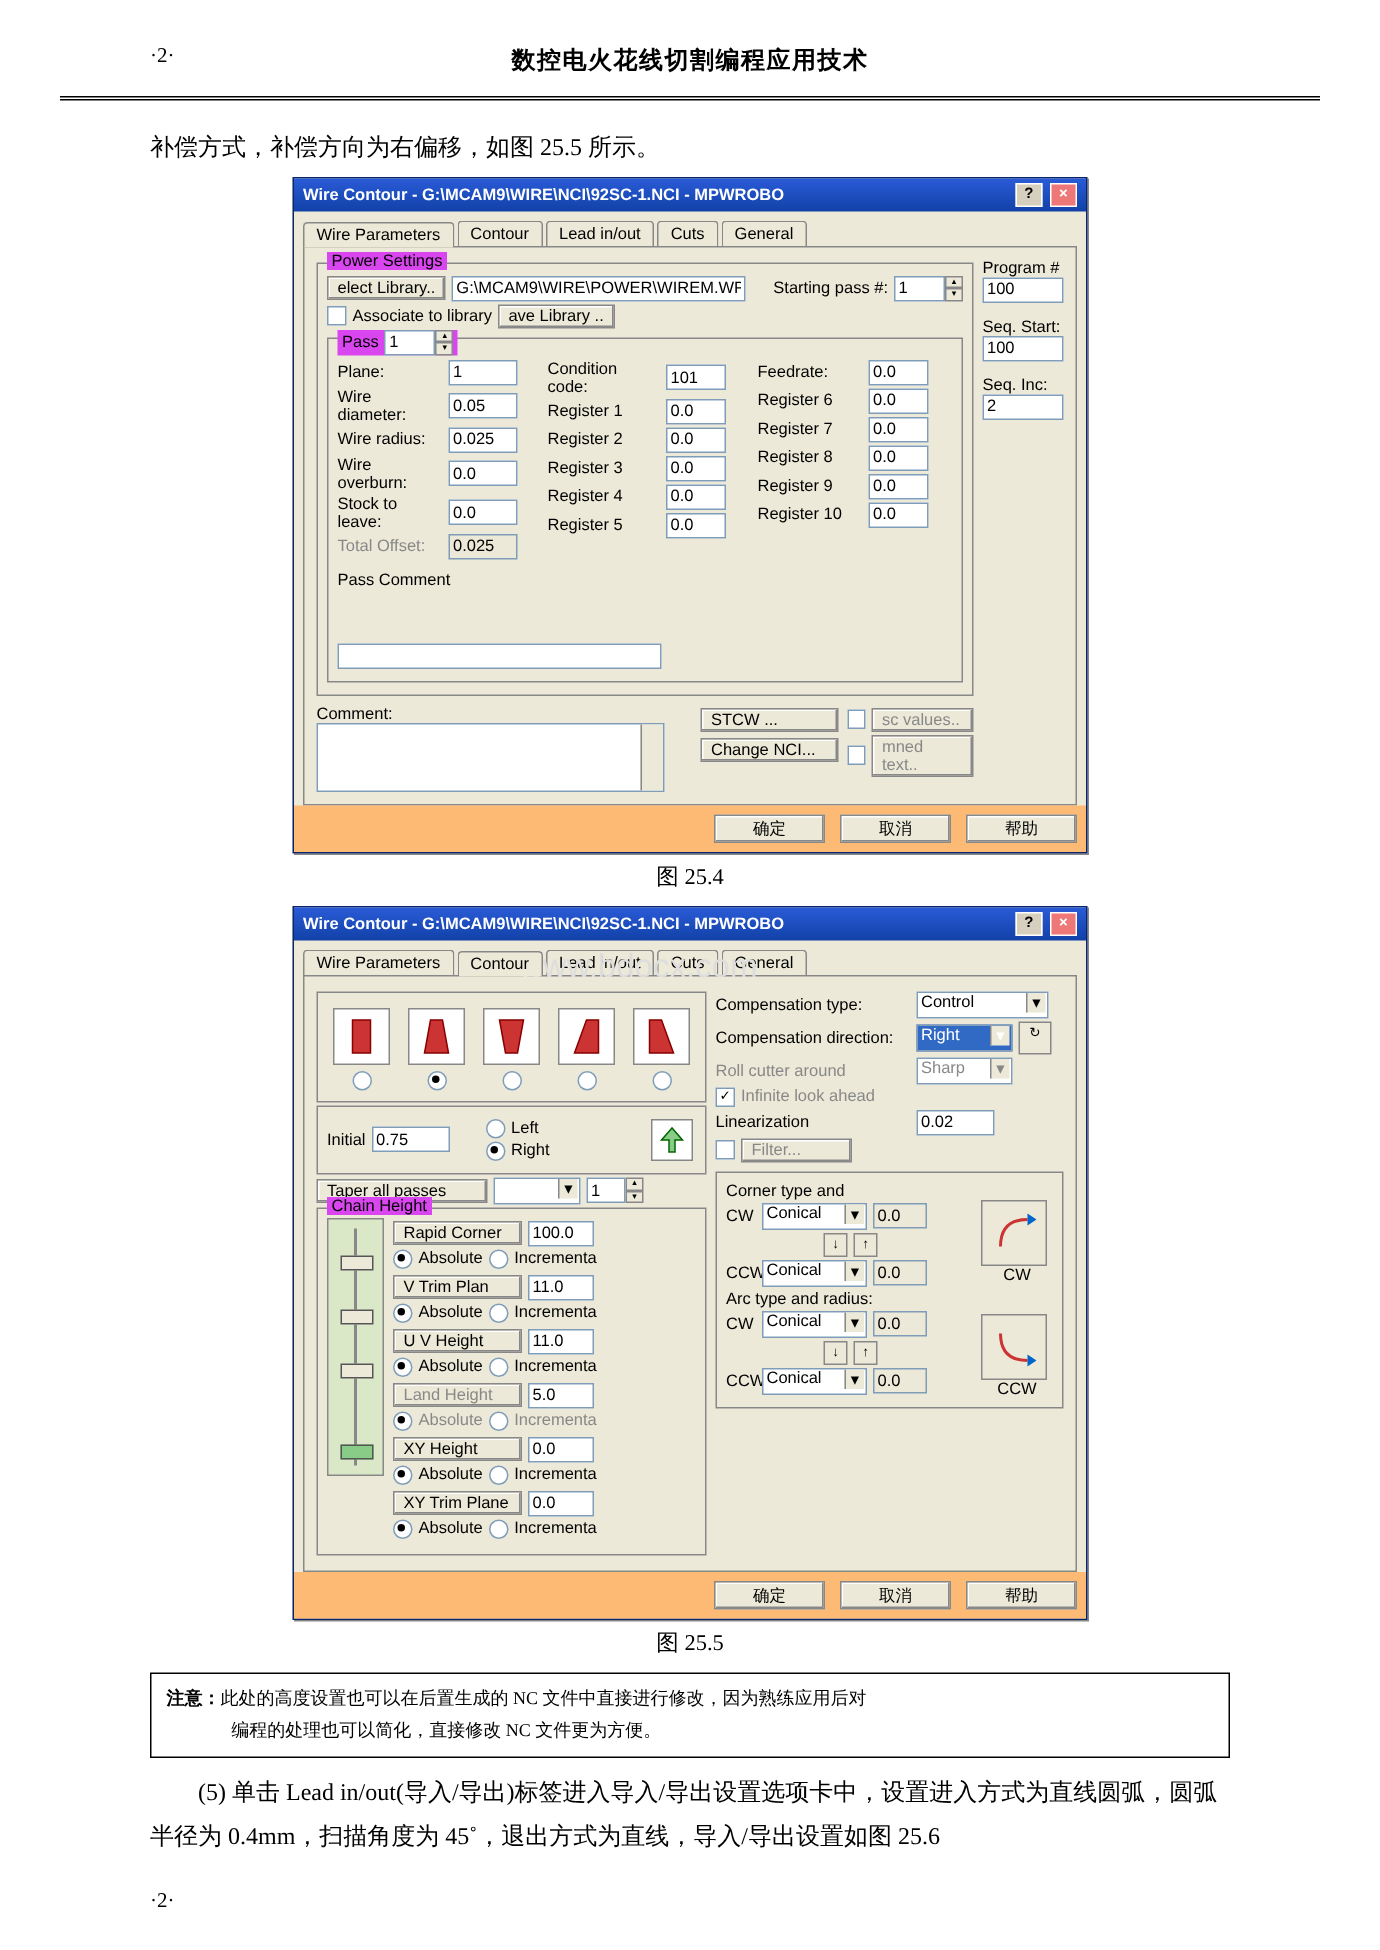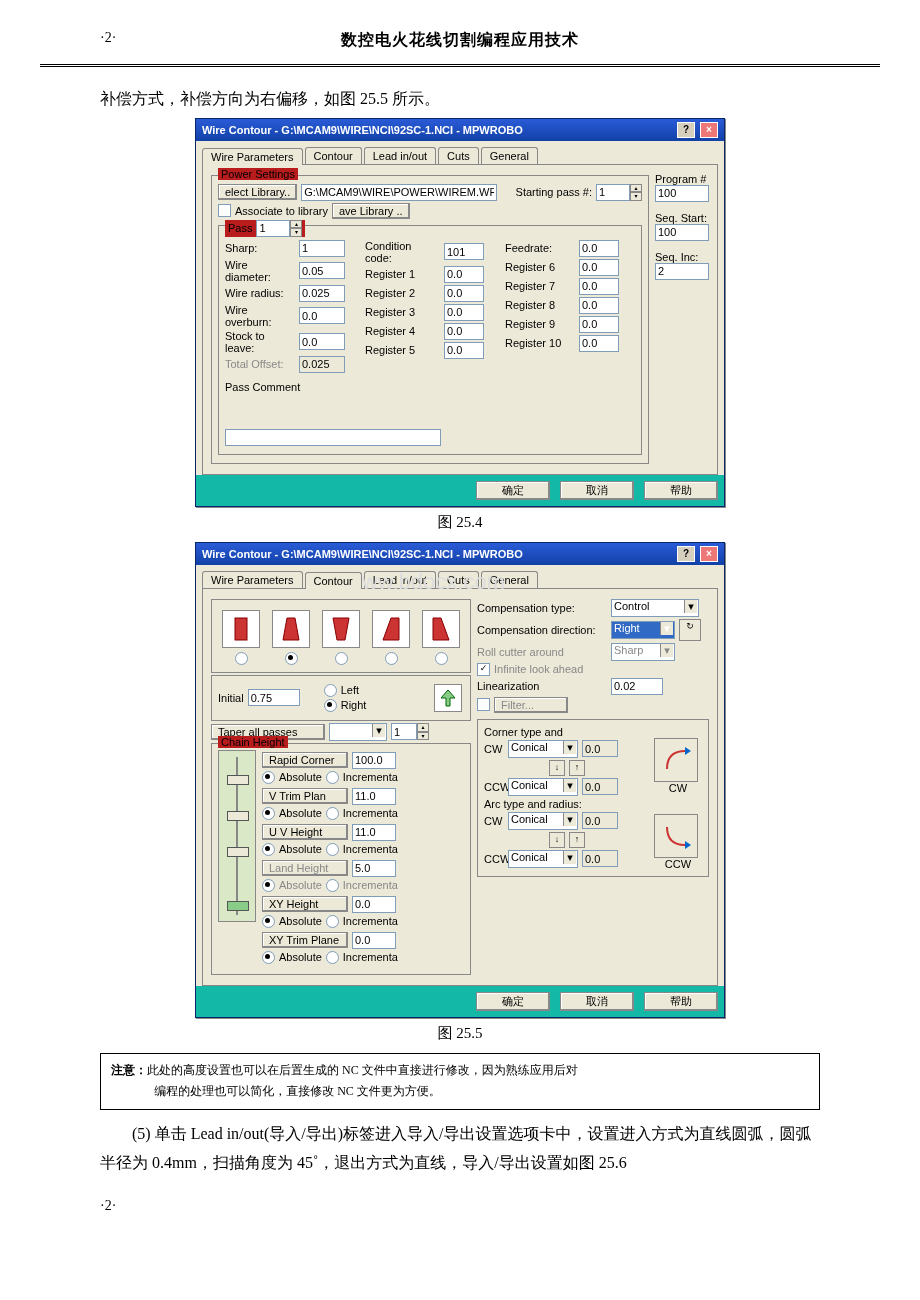--- a/index.html
+++ b/index.html
@@ -17,38 +17,38 @@
   .dlg { width:528px; margin:0 auto; font-family:"MS Sans Serif",Arial,sans-serif; font-size:11px; color:#000; background:#ece9d8; border:1px solid #0a246a; box-shadow:1px 1px 0 #888; position:relative; }
   .titlebar { background:linear-gradient(#2a5bd7,#1141a7); color:#fff; padding:3px 6px; font-weight:bold; font-size:11px; display:flex; justify-content:space-between; align-items:center; }
   .tb-btns span { display:inline-block; width:16px; height:14px; background:#d6cfbe; color:#000; text-align:center; line-height:14px; border:1px solid #fff; font-weight:bold; font-size:10px; margin-left:2px; }
   .tb-btns .xbtn { background:#e77; color:#fff; }
   .tabs { padding:6px 6px 0 6px; }
   .tabrow { display:flex; }
   .tab { border:1px solid #888; border-bottom:none; padding:2px 8px; background:#ece9d8; border-radius:3px 3px 0 0; margin-right:2px; font-size:11px; }
   .tab.active { background:#ece9d8; position:relative; top:1px; }
   .tabbody { border:1px solid #888; padding:8px; background:#ece9d8; }
   .grp { border:1px solid #888; padding:6px; margin:2px 0; position:relative; }
-  .grp > .legend { position:absolute; top:-8px; left:6px; background:#b91c1c; padding:0 3px; font-size:11px; }
+  .grp > .legend { position:absolute; top:-8px; left:6px; background:#d946ef; padding:0 3px; font-size:11px; }
   .btn { border:1px solid #888; background:#ece9d8; padding:1px 6px; font-size:11px; display:inline-block; box-shadow:inset -1px -1px #888, inset 1px 1px #fff; }
   .inp { border:1px solid #7f9db9; background:#fff; height:15px; padding:0 2px; font-size:11px; }
   .inp.ro { background:#ece9d8; }
   .spin { display:inline-flex; }
   .spin .inp { width:28px; }
   .spin .arr { width:12px; display:inline-flex; flex-direction:column; }
   .spin .arr span { flex:1; border:1px solid #888; font-size:6px; text-align:center; line-height:6px; background:#ece9d8; }
   .chk { width:11px; height:11px; border:1px solid #7f9db9; background:#fff; display:inline-block; vertical-align:middle; text-align:center; font-size:9px; line-height:9px; }
   .rad { width:11px; height:11px; border:1px solid #7f9db9; border-radius:50%; background:#fff; display:inline-block; vertical-align:middle; position:relative; }
   .rad.on::after { content:""; width:5px; height:5px; background:#000; border-radius:50%; position:absolute; top:2px; left:2px; }
   .lbl { font-size:11px; }
   .row { display:flex; align-items:center; gap:4px; margin:2px 0; }
   .dis { color:#888; }
   .sel { border:1px solid #7f9db9; background:#fff; padding:0 14px 0 2px; height:16px; font-size:11px; position:relative; display:inline-block; }
   .sel::after { content:"▾"; position:absolute; right:1px; top:0; width:12px; text-align:center; background:#ece9d8; border-left:1px solid #888; }
   .sel.hl { background:#316ac5; color:#fff; }
-  .dlg-btns { display:flex; justify-content:flex-end; gap:10px; padding:6px; background:#14b8a6; }
+  .dlg-btns { display:flex; justify-content:flex-end; gap:10px; padding:6px; background:#fdba74; }
   .dlg-btns .btn { width:60px; text-align:center; }
   .icon-box { width:36px; height:36px; background:#fff; border:1px solid #888; display:inline-flex; align-items:center; justify-content:center; margin:2px; }
   .watermark { position:absolute; color:#ddd; font-size:22px; font-family:Arial; pointer-events:none; }
   .slider-v { width:36px; height:170px; background:#dbe8c8; border:1px solid #888; position:relative; margin-right:6px; }
   .slider-v .track { position:absolute; left:17px; top:6px; bottom:6px; width:2px; background:#888; }
   .slider-v .thumb { position:absolute; left:8px; width:20px; height:8px; background:#ece9d8; border:1px solid #555; }
   .smbtn { width:14px; height:14px; border:1px solid #888; background:#ece9d8; font-size:9px; text-align:center; line-height:12px; display:inline-block; }
   .arcico { width:42px; height:42px; border:1px solid #888; background:#ece9d8; display:inline-flex; align-items:center; justify-content:center; }
 </style>
 </head>
@@ -109,21 +109,21 @@
                       <input class="inp" value="1" style="">
                       <span class="arr">
                         <span>▴</span>
                         <span>▾</span>
                       </span>
                     </span>
               </span>
               <div style="display:flex; gap:10px; margin-top:6px;">
                 <div style="width:130px;">
                   <div class="row">
-                        <span class="lbl" style="width:70px">Sharp:</span>
+                        <span class="lbl" style="width:70px">Plane:</span>
                         <input class="inp" style="width: 40px;" value="1">
                       </div>
                   <div class="row">
                         <span class="lbl" style="width:70px">Wire diameter:</span>
                         <input class="inp" style="width: 40px;" value="0.05">
                       </div>
                   <div class="row">
                         <span class="lbl" style="width:70px">Wire radius:</span>
                         <input class="inp" style="width: 40px;" value="0.025">
                       </div>
@@ -190,20 +190,42 @@
                   <div class="row">
                         <span class="lbl" style="width:70px">Register 10</span>
                         <input class="inp" style="width: 34px;" value="0.0">
                       </div>
                 </div>
               </div>
               <div class="row" style="flex-direction:column;align-items:flex-start; margin-top:6px;gap:36px;">
                 <span class="lbl">Pass Comment</span>
                 <input class="inp" style="width: 210px;">
               </div>
+            </div>
+          </div>
+          <div style="display:flex; gap:8px; margin-top:6px;">
+            <div style="flex:1;">
+              <div class="lbl">Comment:</div>
+              <div style="border:1px solid #7f9db9; background:#fff; width:230px; height:44px; position:relative;">
+                <div style="position:absolute;right:0;top:0;bottom:0;width:14px;background:#ece9d8;border-left:1px solid #888;"></div>
+              </div>
+            </div>
+            <div style="width:90px;">
+              <div class="btn" style="width:78px;margin:2px 0;">STCW ...</div>
+              <div class="btn" style="width:78px;margin:2px 0;">Change NCI...</div>
+            </div>
+            <div style="width:84px;">
+              <div class="row">
+                    <span class="chk"></span>
+                    <span class="btn dis" style="width:60px">sc values..</span>
+                  </div>
+              <div class="row">
+                    <span class="chk"></span>
+                    <span class="btn dis" style="width:60px">mned text..</span>
+                  </div>
             </div>
           </div>
         </div>
         <div style="width:64px;">
           <div class="lbl">Program #</div>
           <input class="inp" style="width: 48px;" value="100">
           <div class="lbl" style="margin-top:10px">Seq. Start:</div>
           <input class="inp" style="width: 48px;" value="100">
           <div class="lbl" style="margin-top:10px">Seq. Inc:</div>
           <input class="inp" style="width: 48px;" value="2">

